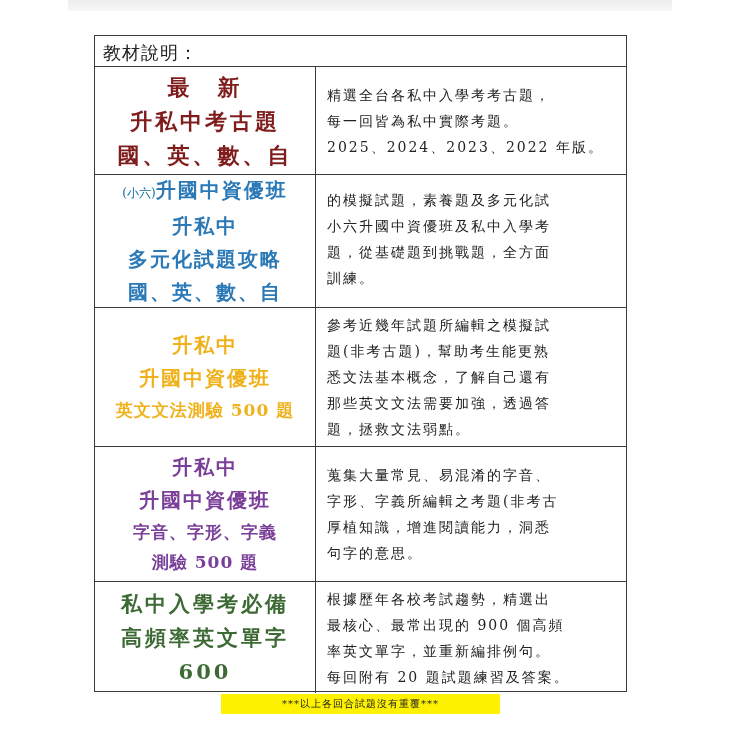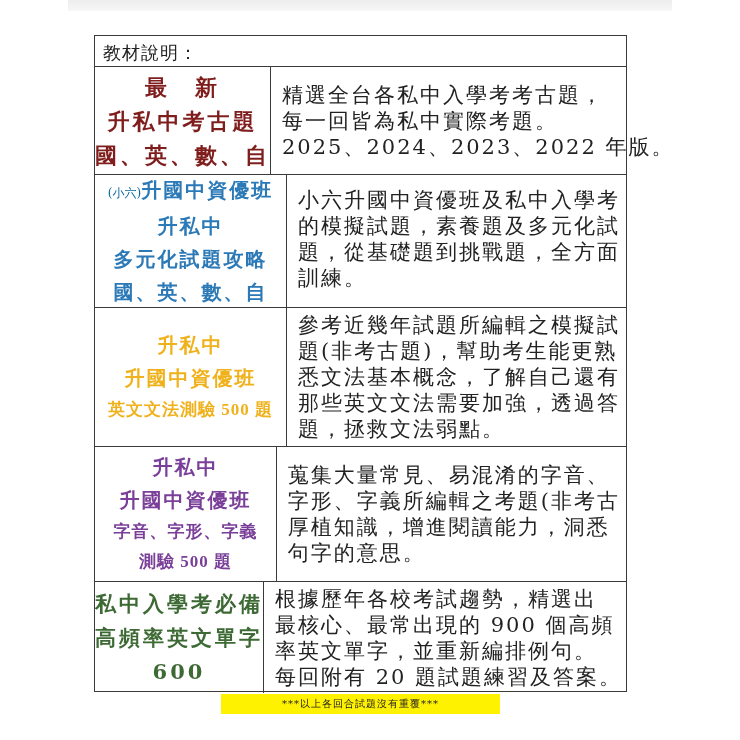--- a/index.html
+++ b/index.html
@@ -3,30 +3,30 @@
   <meta charset="utf-8">
   <style>
     html, body { margin: 0; padding: 0; background: #ffffff; }
     body { width: 740px; height: 740px; position: relative; overflow: hidden; font-family: "DejaVu Serif", "Liberation Serif", serif; }
     .top-band { position: absolute; left: 68px; top: 0; width: 604px; height: 11px; background: linear-gradient(#ededed, #f7f7f7); }
     .sheet { position: absolute; left: 94px; top: 35px; width: 533px; height: 657px; border: 1.5px solid #3a3a3a; box-sizing: border-box; }
     .hdr { position: absolute; left: 0; top: 0; width: 100%; height: 31px; border-bottom: 1.5px solid #3a3a3a; box-sizing: border-box; font-size: 18px; color: #222; padding: 5px 0 0 8px; letter-spacing: 1px; }
     .row { position: absolute; left: 0; width: 100%; border-bottom: 1.5px solid #3a3a3a; box-sizing: border-box; display: flex; }
     .row:last-child { border-bottom: none; }
     .left { width: 221px; border-right: 1.5px solid #3a3a3a; box-sizing: border-box; display: flex; flex-direction: column; justify-content: center; align-items: center; text-align: center; font-weight: bold; }
-    .right { flex: 1; padding: 0 6px 0 11px; display: flex; flex-direction: column; justify-content: center; font-size: 21px; line-height: 26px; color: #222; letter-spacing: 2px; white-space: nowrap; }
+    .right { flex: 1; padding: 0 6px 0 11px; display: flex; flex-direction: column; justify-content: center; font-size: 14px; line-height: 26px; color: #222; letter-spacing: 2px; white-space: nowrap; }
     .l { display: block; white-space: nowrap; }
     .red { color: #7f1d1d; }
     .blue { color: #2b79b6; }
     .gold { color: #f0b21c; }
     .purple { color: #7a3f98; }
     .green { color: #3d6a34; }
     .f22 { font-size: 22px; line-height: 34px; letter-spacing: 3px; }
     .f20 { font-size: 20px; line-height: 33px; letter-spacing: 2px; }
-    .f17 { font-size: 17px; line-height: 30px; letter-spacing: 1px; font-family: Liberation Serif, serif; }
+    .f17 { font-size: 17px; line-height: 30px; letter-spacing: 1px; }
     .small-red { font-size: 12px; color: #0369a1; font-weight: normal; letter-spacing: 0; }
     .note { position: absolute; left: 221px; top: 694px; width: 279px; height: 20px; background: #fff200; font-size: 10px; line-height: 20px; color: #222; text-align: center; letter-spacing: 1px; }
   </style>
 </head>
 <body>
 
 <div class="top-band"></div>
 
 <div class="sheet">
   <div class="hdr">教材說明：</div>
@@ -45,22 +45,22 @@
   </div>
 
   <div class="row" style="top:139px;height:133px;">
     <div class="left blue f20">
       <span class="l"><span class="small-red">(小六)</span><span>升國中資優班</span></span>
       <span class="l">升私中</span>
       <span class="l">多元化試題攻略</span>
       <span class="l">國、英、數、自</span>
     </div>
     <div class="right" style="justify-content:flex-start;padding-top:12px;">
+      <span class="l">的模擬試題，素養題及多元化試</span>
       <span class="l">小六升國中資優班及私中入學考</span>
-      <span class="l">的模擬試題，素養題及多元化試</span>
       <span class="l">題，從基礎題到挑戰題，全方面</span>
       <span class="l">訓練。</span>
     </div>
   </div>
 
   <div class="row" style="top:272px;height:139px;">
     <div class="left gold f20">
       <span class="l">升私中</span>
       <span class="l">升國中資優班</span>
       <span class="l f17">英文文法測驗 500 題</span>

